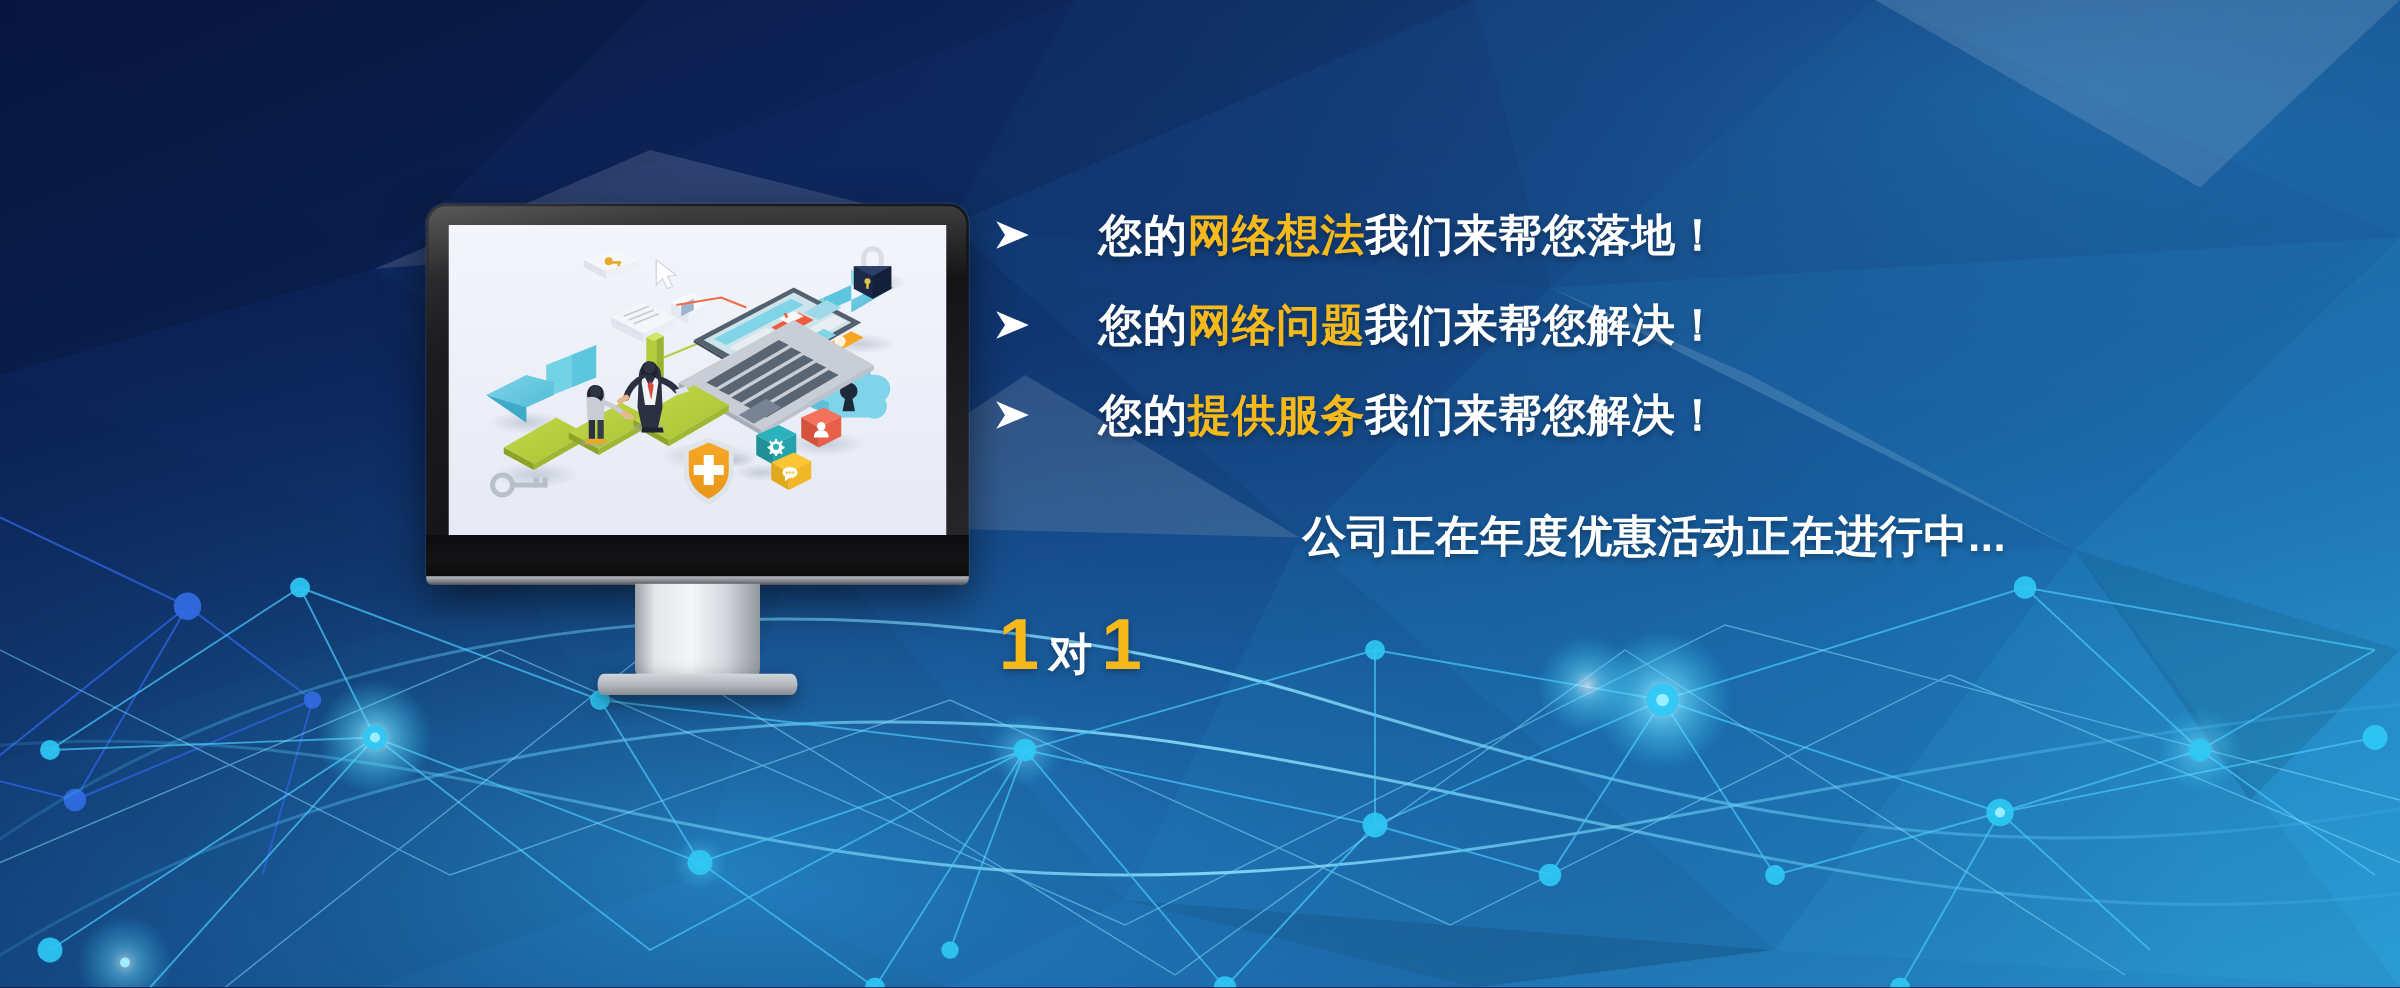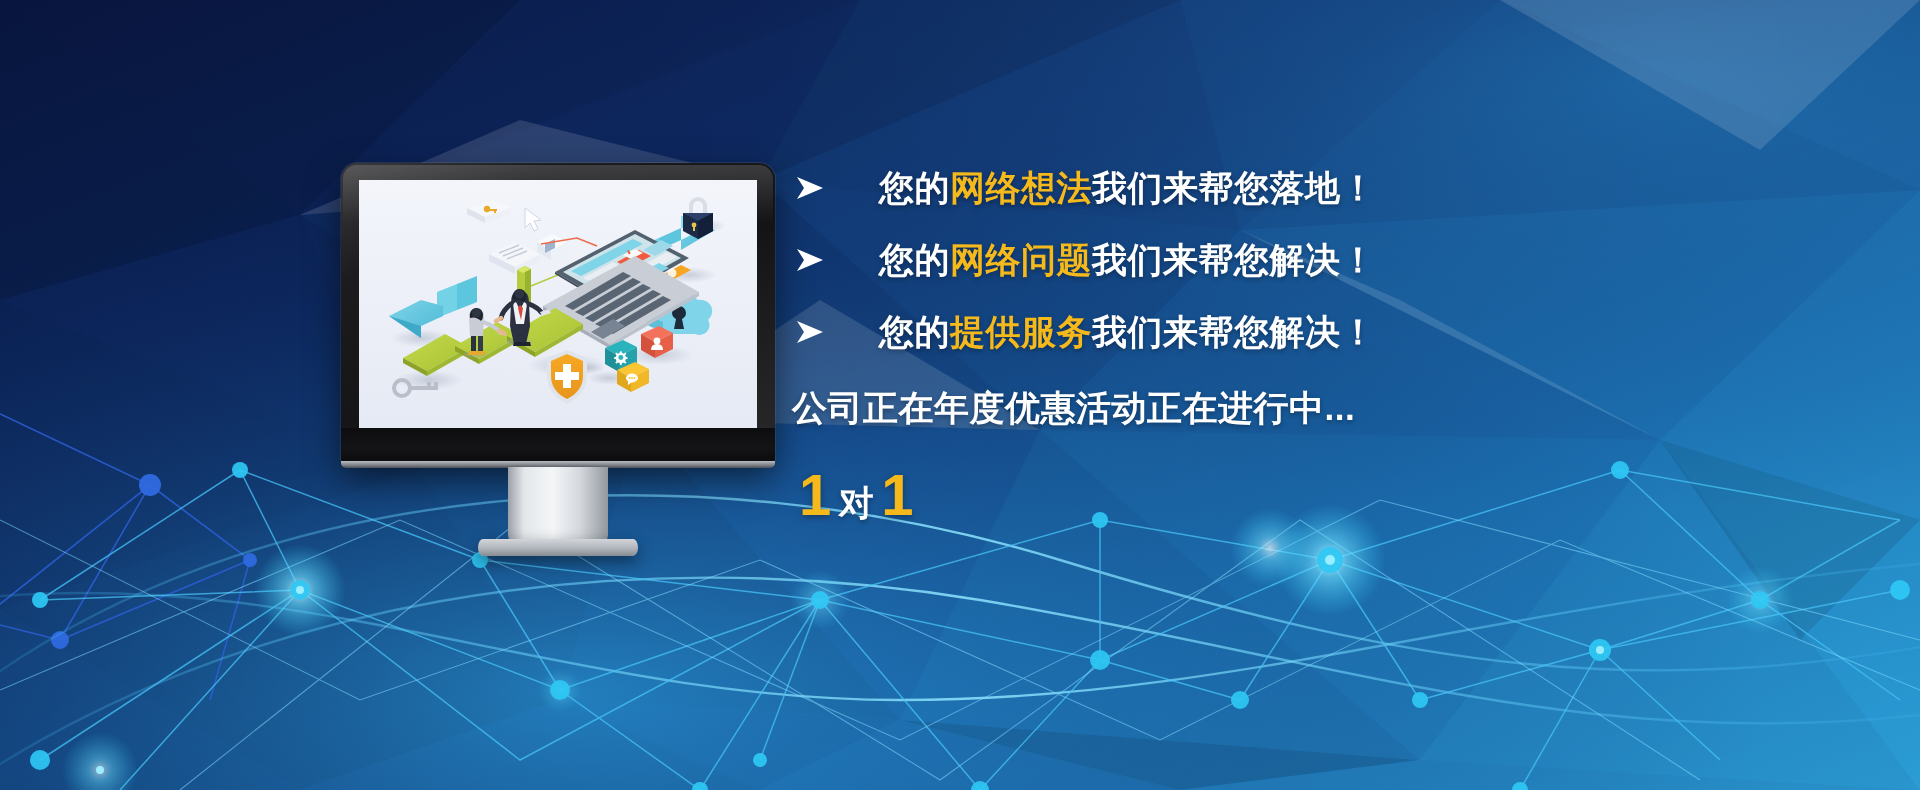--- a/index.html
+++ b/index.html
@@ -99,21 +99,21 @@
     white-space:nowrap;
     margin-left:38px;
   }
   .hl { color:#f5b91b; }
   .promo-line {
     font-size:35px; font-weight:700; color:#ffffff;
     letter-spacing:.5px;
     text-shadow:0 2px 5px rgba(0,0,0,.35);
     white-space:nowrap;
   }
-  #promo1 { margin-top:17px; margin-left:-3px; }
+  #promo1 { margin-top:38px; margin-left:-3px;text-align:center; }
   #promo2 { margin-top:40px; margin-left:-3px; display:flex; align-items:baseline; }
   .big-one {
     color:#f5b91b; font-size:58px; font-weight:700;
     line-height:0.8; padding:0 7px;
     text-shadow:0 2px 6px rgba(0,0,0,.35);
   }
 </style>
 </head>
 <body>
 

